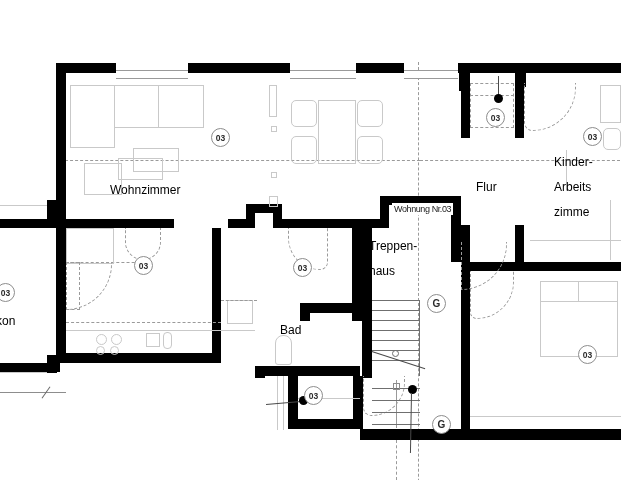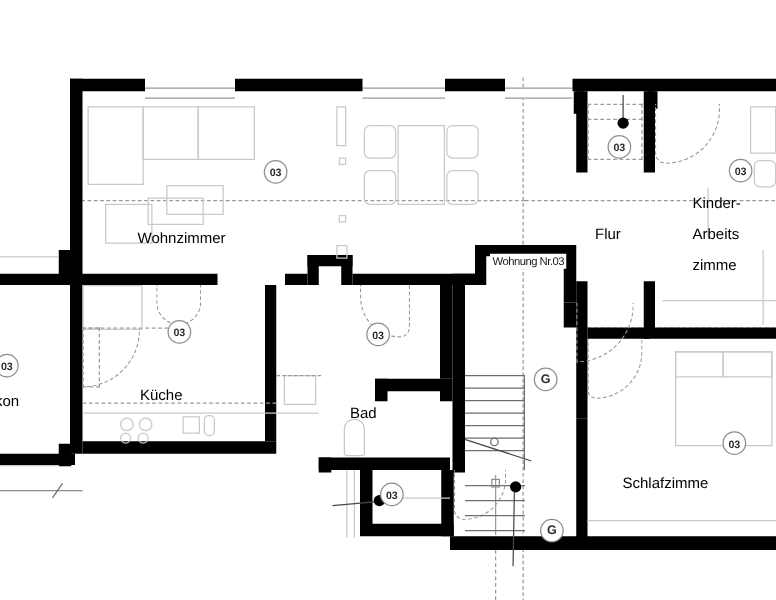--- a/index.html
+++ b/index.html
@@ -308,27 +308,27 @@
   <div class="leader" style="left:266px; top:404px; width:38px; transform:rotate(-5deg);"></div>
   <div class="dot" style="left:299px; top:396px;"></div>
 
   <div class="leader" style="left:499px; top:76px; width:22px; transform:rotate(90deg);"></div>
   <div class="dot" style="left:494px; top:94px;"></div>
 
   <div class="dot" style="left:408px; top:385px;"></div>
   <div class="leader" style="left:412px; top:393px; width:60px; transform:rotate(91deg);"></div>
 
   <div class="room-label" style="left:110px; top:179px;">Wohnzimmer</div>
-  <div class="room-label" style="left:112px; top:305px;">Küche</div>
   <div class="room-label" style="left:280px; top:319px;">Bad</div>
+  <div class="room-label multi" style="left:369px; top:234px;">Treppen-
+haus</div>
   <div class="room-label" style="left:476px; top:176px;">Flur</div>
   <div class="room-label multi" style="left:554px; top:150px;">Kinder-
 Arbeits
 zimme</div>
-  <div class="room-label" style="left:498px; top:375px;">Schlafzimme</div>
   <div class="room-label" style="left:-4px; top:310px;">kon</div>
 
   <div class="unit-tag" style="left:392px; top:203px;">Wohnung Nr.03</div>
 
   <div class="marker" style="left:211px; top:128px;">03</div>
   <div class="marker" style="left:134px; top:256px;">03</div>
   <div class="marker" style="left:293px; top:258px;">03</div>
   <div class="marker" style="left:304px; top:386px;">03</div>
   <div class="marker" style="left:486px; top:108px;">03</div>
   <div class="marker" style="left:583px; top:127px;">03</div>

